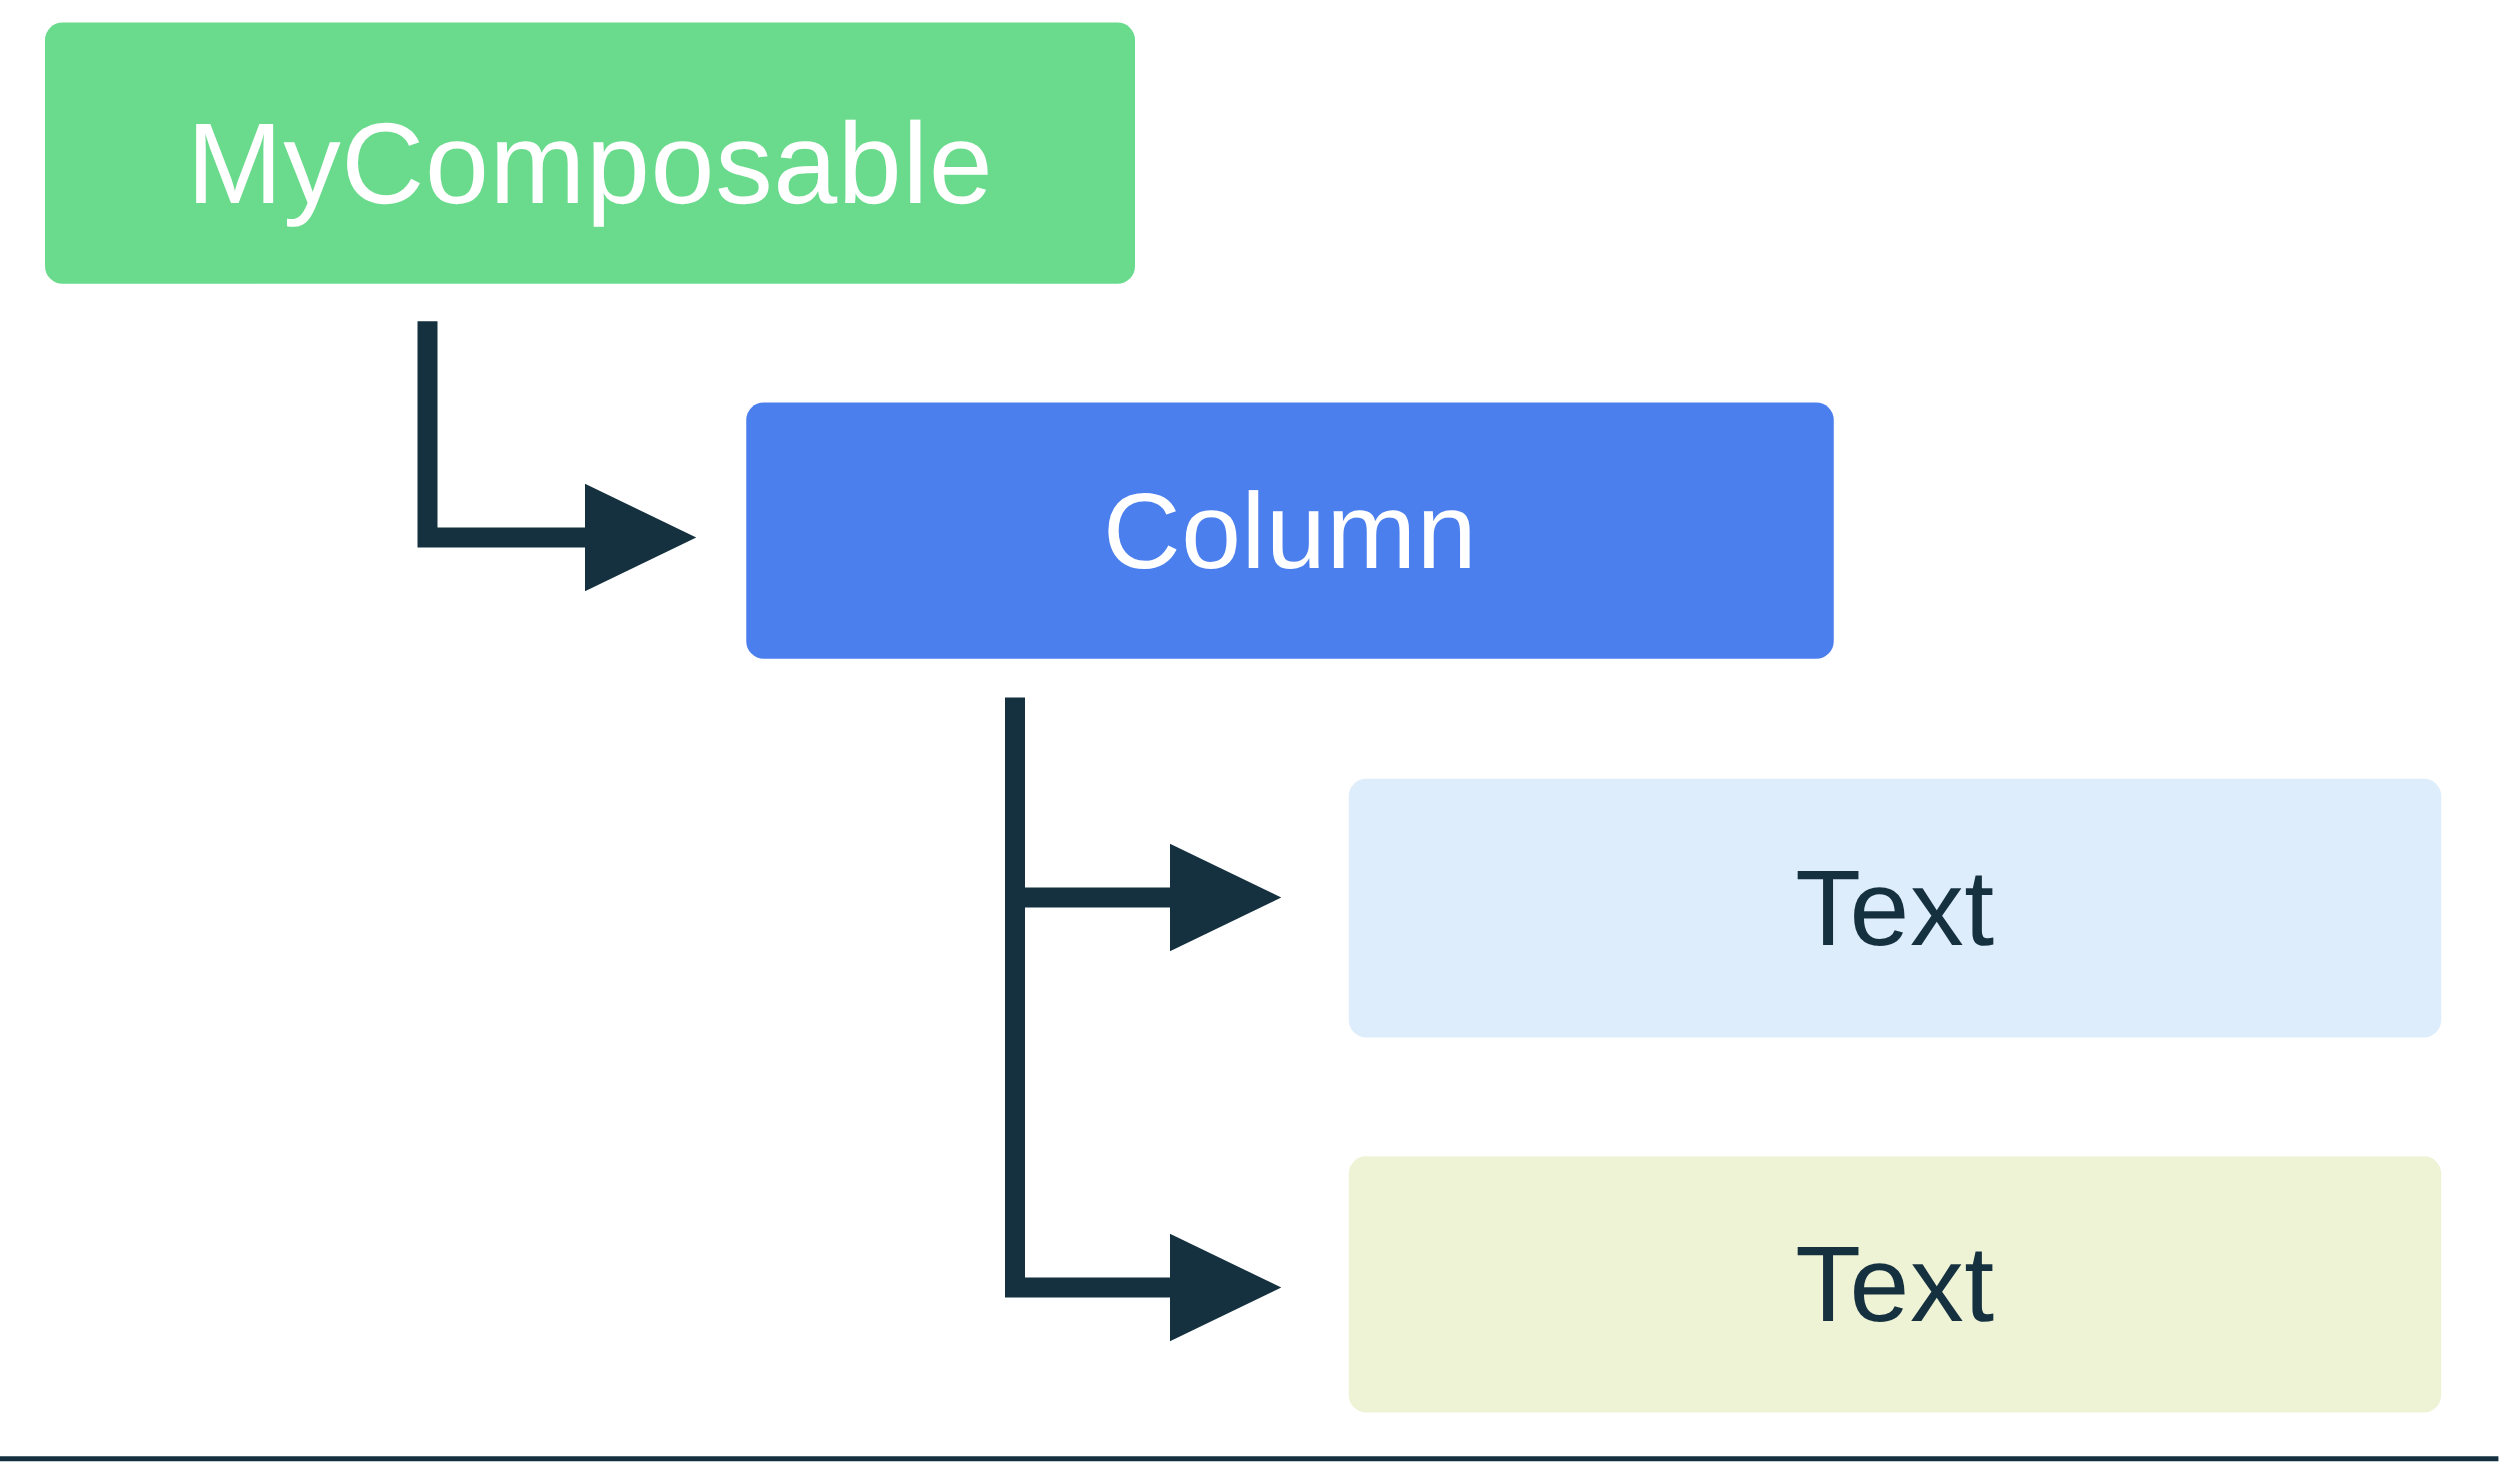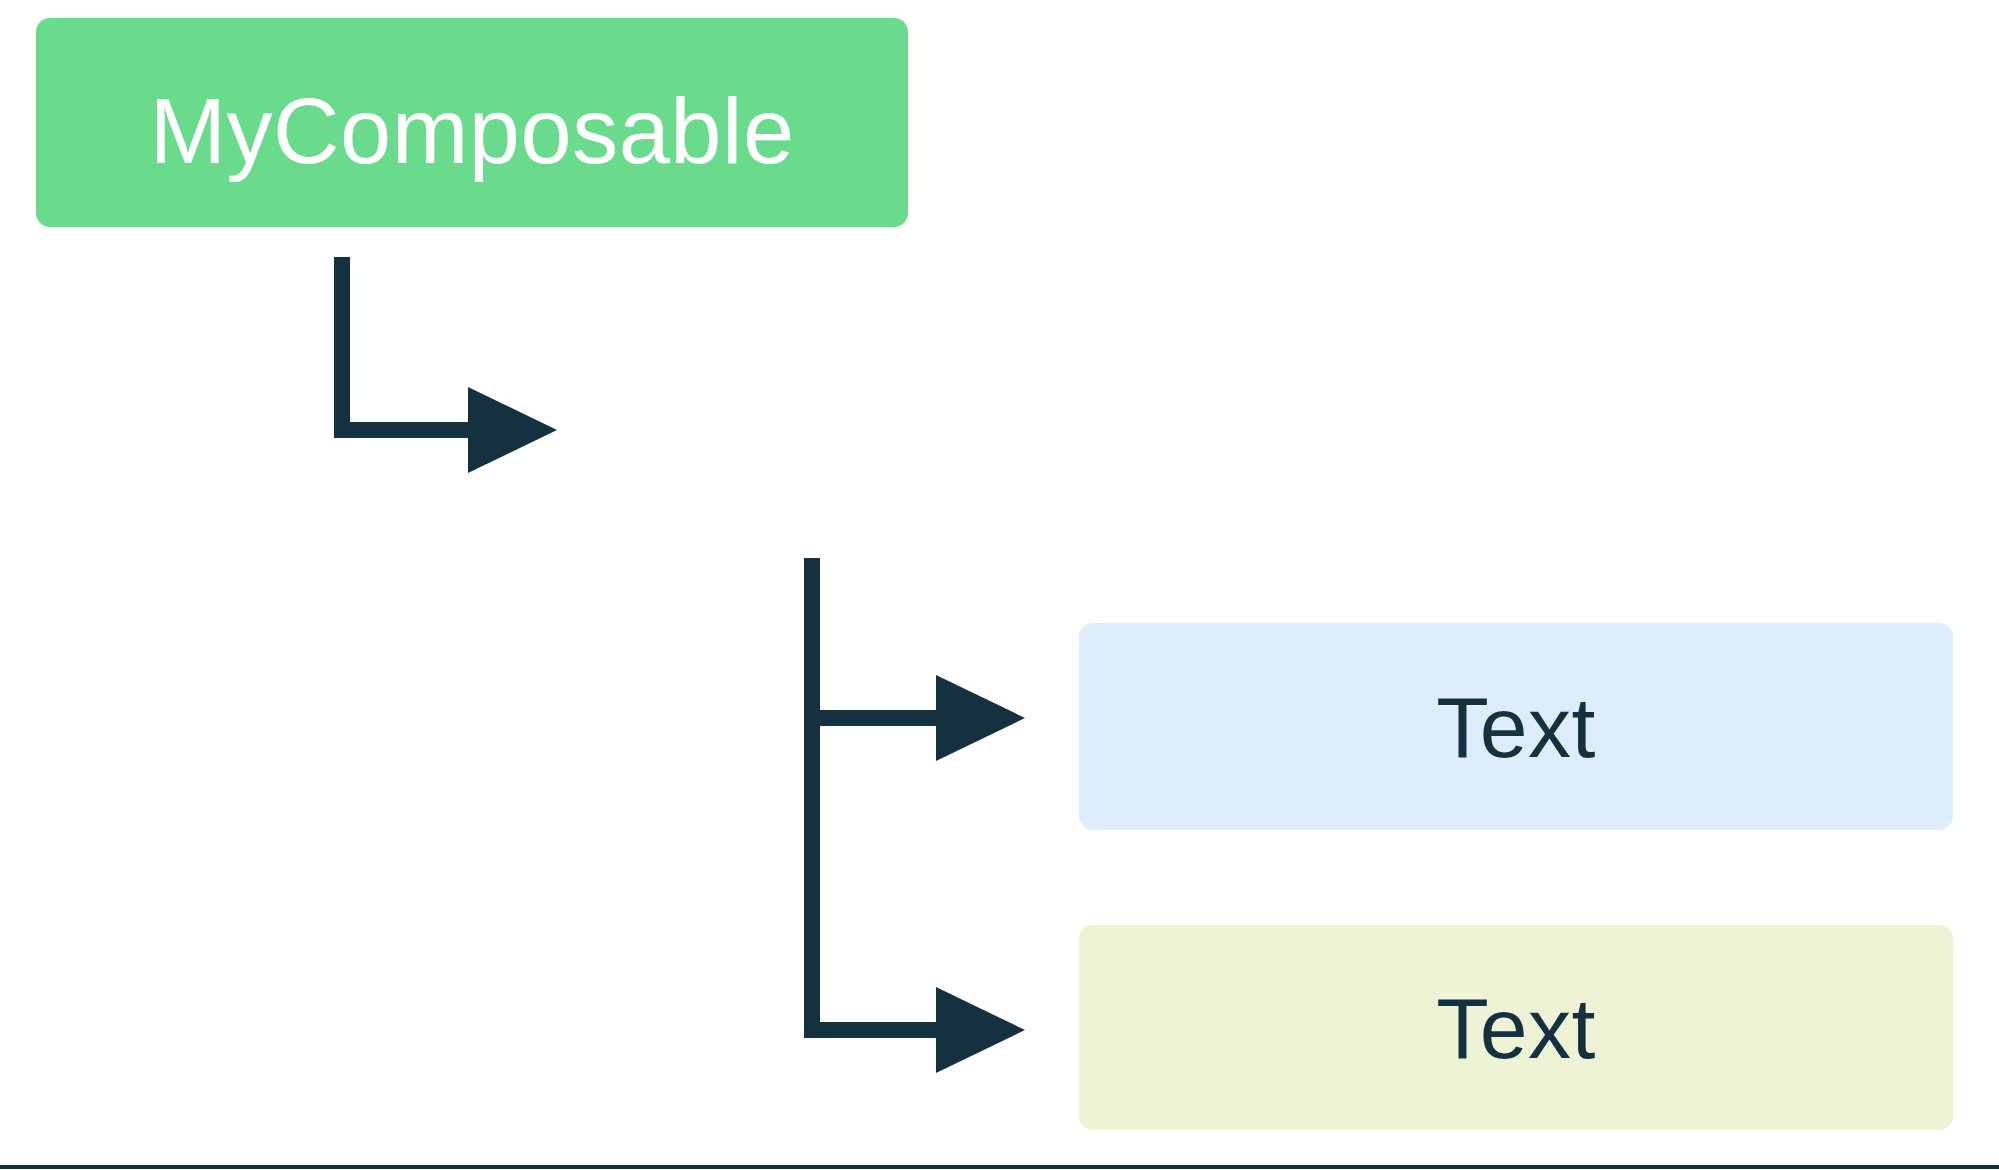--- a/index.html
+++ b/index.html
@@ -120,20 +120,23 @@
     <g>
       <path d="M 812 718 L 812 1030 L 942 1030" fill="none" stroke="#15313F" stroke-width="16" stroke-linecap="butt" stroke-linejoin="miter"></path>
       <polygon points="936,987 936,1073 1025,1030" fill="#15313F"></polygon>
     </g>
   </svg>
 
   <div class="node" id="node-root">
     <span class="node-label">MyComposable</span>
   </div>
 
+  <div class="node" id="node-column">
+    <span class="node-label">Column</span>
+  </div>
 
   <div class="node" id="node-text-1">
     <span class="node-label">Text</span>
   </div>
 
   <div class="node" id="node-text-2">
     <span class="node-label">Text</span>
   </div>
 
   <div id="bottom-rule"></div>

